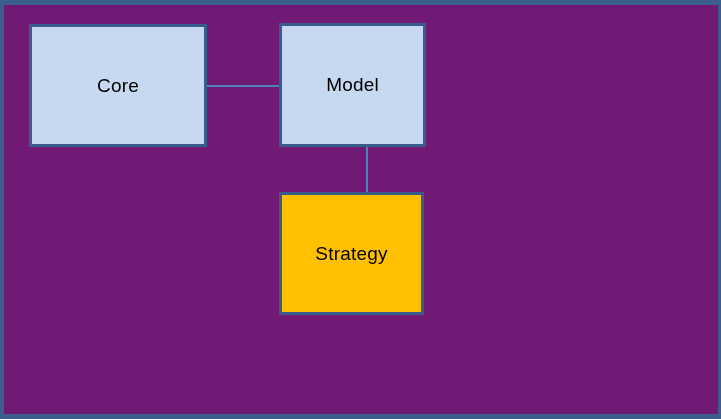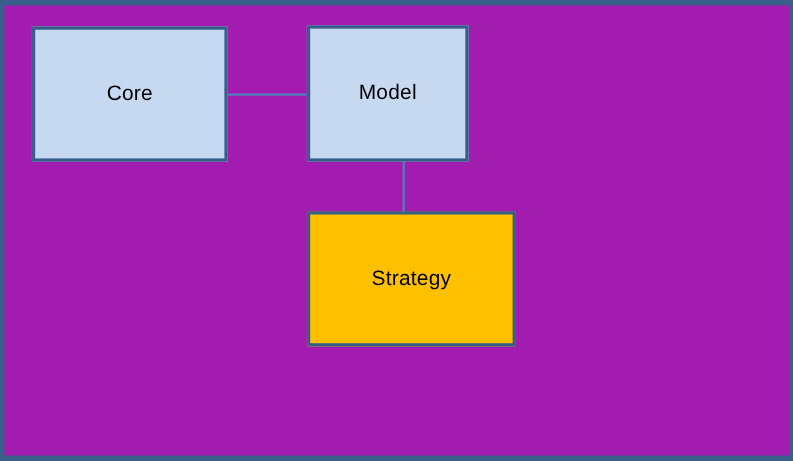--- a/index.html
+++ b/index.html
@@ -28,28 +28,28 @@
   .node-label {
     font-size: 19px;
     color: #000000;
     letter-spacing: 0.2px;
   }
   .connector {
     position: absolute;
   }
   #node-core     { left: 25px;  top: 19px;  width: 178px; height: 123px; }
   #node-model    { left: 275px; top: 18px;  width: 147px; height: 124px; }
-  #node-strategy { left: 275px; top: 187px; width: 190px; height: 123px; }
+  #node-strategy { left: 275px; top: 187px; width: 145px; height: 123px; }
   #connector-core-model     { left: 203px; top: 80px;  width: 72px; height: 2px; }
   #connector-model-strategy { left: 362px; top: 142px; width: 2px;  height: 45px; }
 </style>
 </head>
 <body>
 
-<div class="canvas" style="background-color: #a21caf; border-color: rgb(58, 95, 138);">
+<div class="canvas" style="background-color: #701a75; border-color: rgb(58, 95, 138);">
 
   <div class="node" id="node-core" style="background-color: rgb(198, 217, 241); border-color: rgb(56, 93, 138);">
     <span class="node-label">Core</span>
   </div>
 
   <div class="node" id="node-model" style="background-color: rgb(198, 217, 241); border-color: rgb(56, 93, 138);">
     <span class="node-label">Model</span>
   </div>
 
   <div class="node" id="node-strategy" style="background-color: rgb(255, 192, 0); border-color: rgb(56, 93, 138);">

